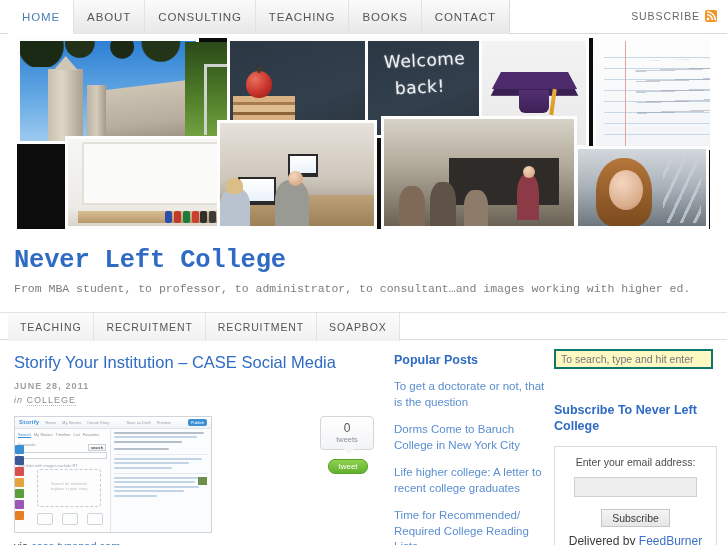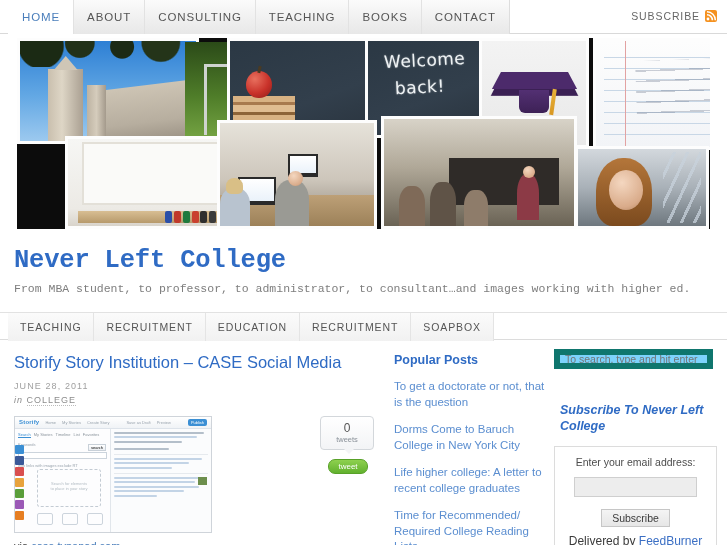--- a/index.html
+++ b/index.html
@@ -277,20 +277,21 @@
     font-size: 16.5px;
     font-weight: normal;
     color: #2f6bc4;
     line-height: 1.2;
   }
   #post-date {
     margin: 8px 0 0 0;
     font-size: 9px;
     letter-spacing: 1.1px;
     color: #a0a0a0;
+    font-weight: bold;
   }
   #post-cat {
     margin: 4px 0 0 0;
     font-size: 9px;
     letter-spacing: 1.0px;
     color: #8c8c8c;
   }
   #post-cat .in { font-style: italic; }
   #post-cat .catlink {
     color: #8c8c8c;
@@ -404,31 +405,31 @@
     font-size: 11.5px;
     color: #5b8ed0;
     line-height: 1.35;
     margin-bottom: 12px;
     cursor: pointer;
   }
 
   
   #search-input {
     width: 159px; height: 20px;
-    background: #7dd3fc;
-    border: 6px solid #0f766e;
+    background: #fef9c3;
+    border: 2px solid #0f766e;
     font-size: 10.5px;
     color: #6d6d6d;
     padding: 0 5px;
     font-family: "Liberation Sans", sans-serif;
   }
   #subscribe-heading {
-    margin: 33px 0 0 6px;
+    margin: 33px 0 0 0;
     font-size: 12.5px; font-weight: bold;
-    color: #2f6bc4; line-height: 1.3; font-style: italic;
+    color: #2f6bc4; line-height: 1.3;
   }
   #feedburner-box {
     margin-top: 11px;
     border: 1px solid #dcdcdc;
     padding: 9px 6px 8px 6px;
     text-align: center;
     background: #ffffff;
   }
   #fb-label { font-size: 10.5px; color: #4c4c4c; }
   #fb-email {
@@ -564,35 +565,32 @@
 
 <div id="catnav">
   <ul id="catnav-list">
     <li class="catnav-item">
         <span>TEACHING</span>
       </li>
     <li class="catnav-item">
         <span>RECRUITMENT</span>
       </li>
     <li class="catnav-item">
-        <span>EDUCATION</span>
-      </li>
-    <li class="catnav-item">
         <span>RECRUITMENT</span>
       </li>
     <li class="catnav-item">
         <span>SOAPBOX</span>
       </li>
   </ul>
 </div>
 
 <div id="content">
 
   <div id="main-col">
-    <h2 id="post-title">Storify Story Institution – CASE Social Media</h2>
+    <h2 id="post-title">Storify Your Institution – CASE Social Media</h2>
     <div id="post-date">JUNE 28, 2011</div>
     <div id="post-cat">
       <span class="in">in</span>
       <span class="catlink">COLLEGE</span>
     </div>
 
     <div id="post-body">
 
       <div id="tweet-widget">
         <div id="tweet-bubble">

